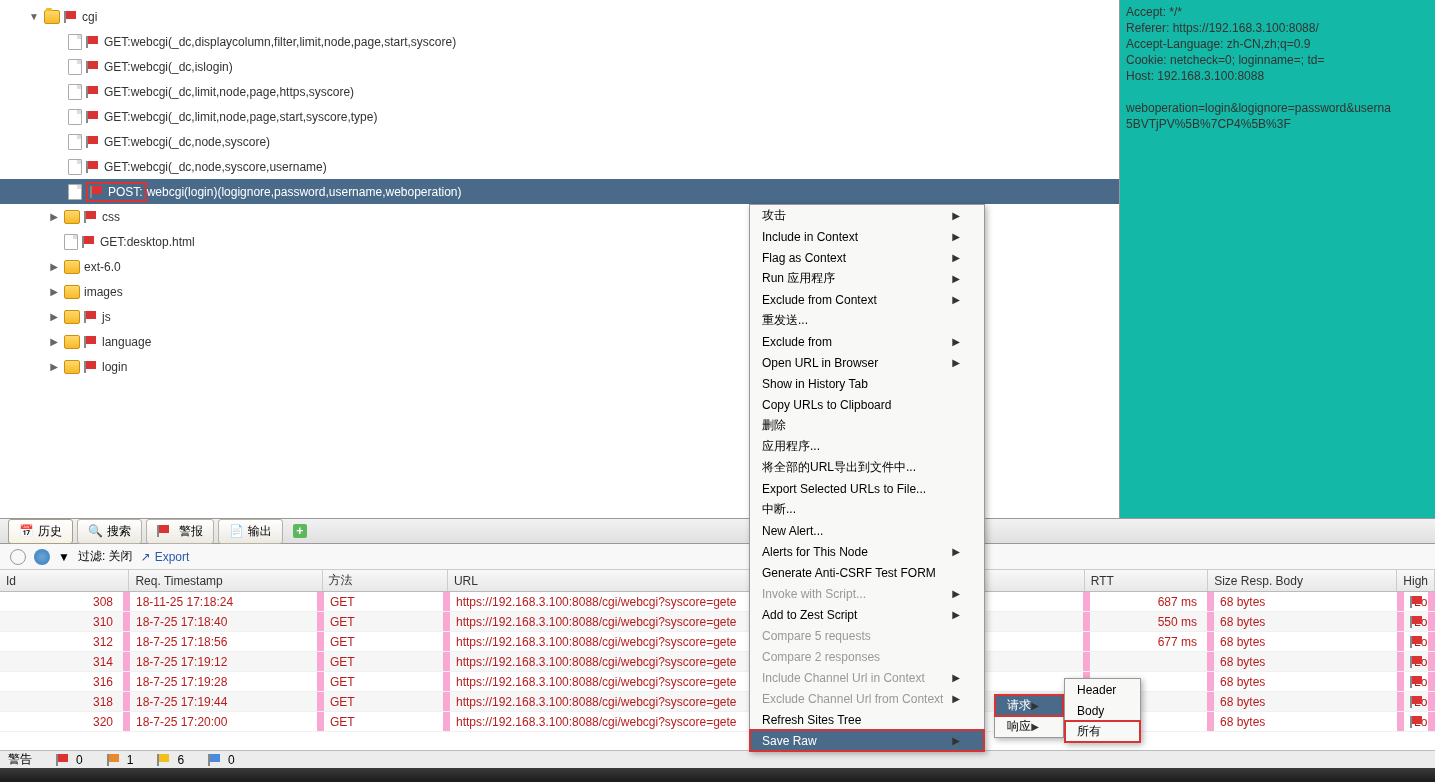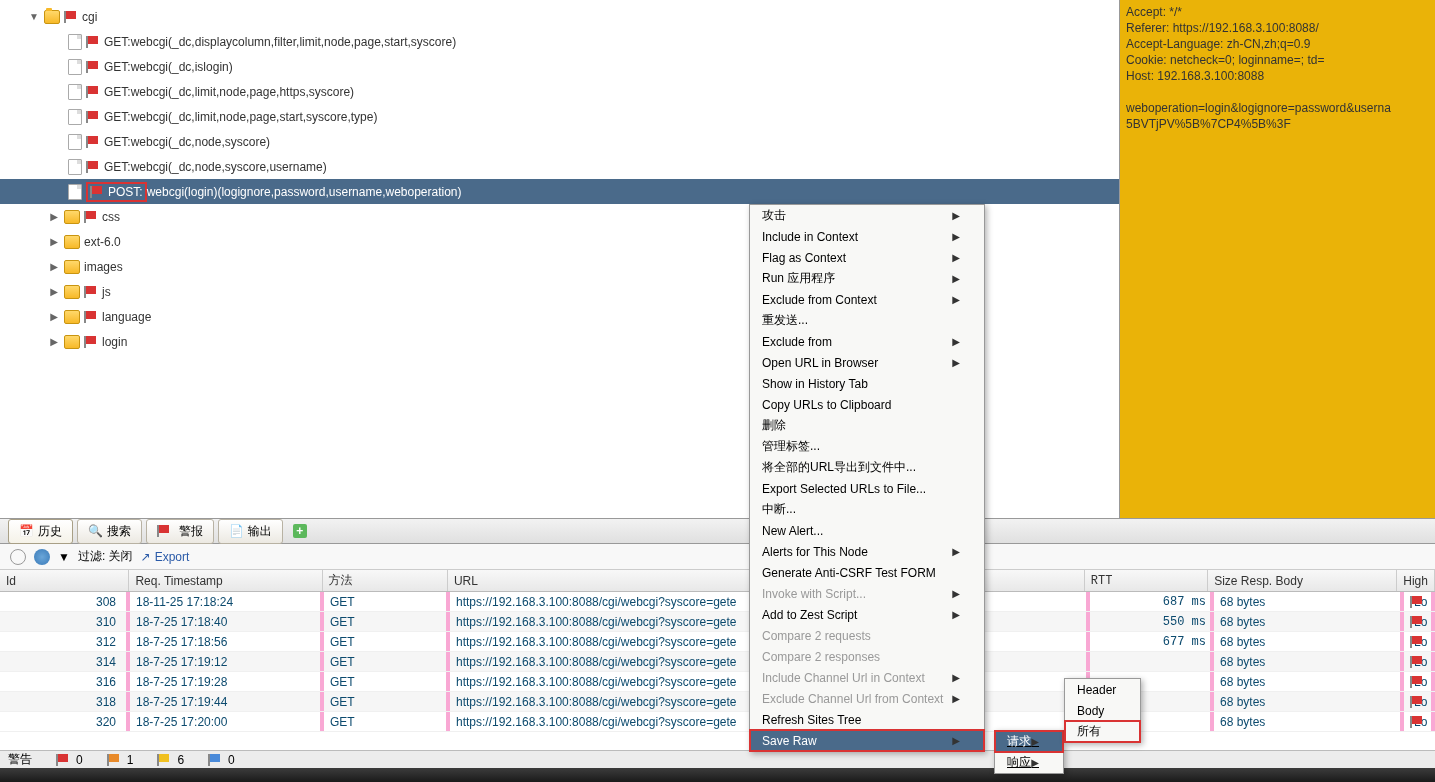--- a/index.html
+++ b/index.html
@@ -1,21 +1,21 @@
 <!DOCTYPE html>
 <html><head>
 <meta charset="utf-8">
 <style>
 * { margin: 0; padding: 0; box-sizing: border-box; font-family: Arial, sans-serif; font-size: 12px; }
 body { background: #f0f0f0; width: 1435px; height: 782px; overflow: hidden; position: relative; }
 
 .main-container { display: flex; flex-direction: column; height: 100%; }
 .top-section { display: flex; height: 518px; }
 .tree-panel { width: 1120px; background: #fff; border-right: 1px solid #999; overflow: hidden; }
-.headers-panel { flex: 1; background: #eab308; padding: 4px 6px; font-family: monospace; font-size: 12px; line-height: 16px; color: #333; white-space: pre; overflow: hidden; }
+.headers-panel { flex: 1; background: #14b8a6; padding: 4px 6px; font-family: monospace; font-size: 12px; line-height: 16px; color: #333; white-space: pre; overflow: hidden; }
 
 .tree { padding: 4px 0; }
 .tree-row { display: flex; align-items: center; height: 25px; padding-left: 10px; cursor: pointer; }
 .tree-row.selected { background: #4a6a8a; color: #fff; }
 .tree-row.selected .label { color: #fff; }
 .expand-icon { width: 12px; height: 12px; margin-right: 4px; display: inline-flex; align-items: center; justify-content: center; color: #666; font-size: 10px; }
 .folder-icon { width: 16px; height: 14px; background: linear-gradient(#ffd86b, #f7b928); border: 1px solid #c89410; border-radius: 2px; margin-right: 4px; position: relative; }
 .folder-icon.open::before { content: ''; position: absolute; top: -3px; left: 1px; width: 6px; height: 3px; background: #f7b928; border-radius: 1px 1px 0 0; }
 .file-icon { width: 14px; height: 16px; background: #fff; border: 1px solid #aaa; border-radius: 1px; margin-right: 4px; position: relative; }
 .file-icon::after { content: ''; position: absolute; top: 0; right: 0; width: 4px; height: 4px; background: #ddd; }
@@ -39,38 +39,38 @@
 .filter-icon { width: 16px; height: 16px; border-radius: 50%; border: 1px solid #999; }
 .globe-icon { width: 16px; height: 16px; border-radius: 50%; background: radial-gradient(#6aa6d9, #3a7ab8); }
 .export-link { color: #2a5aa8; cursor: pointer; display: flex; align-items: center; gap: 4px; }
 
 .table-container { flex: 1; background: #fff; overflow: hidden; }
 .table-header { display: flex; background: linear-gradient(#f8f8f8, #e8e8e8); border-bottom: 1px solid #bbb; height: 22px; }
 .th { padding: 3px 6px; border-right: 1px solid #ccc; font-weight: normal; color: #333; text-align: center; display: flex; align-items: center; }
 .table-body { }
 .table-row { display: flex; height: 20px; border-bottom: 1px solid #f0f0f0; }
 .table-row:nth-child(even) { background: #f6f6f6; }
-.td { padding: 2px 6px; border-right: 4px solid #f9a8d4; overflow: hidden; white-space: nowrap; color: #0c4a6e; display: flex; align-items: center; }
+.td { padding: 2px 6px; border-right: 7px solid #f9a8d4; overflow: hidden; white-space: nowrap; color: #b91c1c; display: flex; align-items: center; }
 .col-id { width: 130px; justify-content: flex-end; padding-right: 10px; }
 .col-ts { width: 194px; }
 .col-method { width: 126px; }
 .col-url { width: 640px; }
-.col-rtt { width: 124px; justify-content: flex-end; padding-right: 4px; font-family: Liberation Mono, monospace; }
+.col-rtt { width: 124px; justify-content: flex-end; padding-right: 10px; }
 .col-size { width: 190px; }
 .col-high { flex: 1; }
 
 .context-menu { position: absolute; background: #f8f8f6; border: 1px solid #999; box-shadow: 2px 2px 6px rgba(0,0,0,0.3); z-index: 100; min-width: 236px; }
 .menu-item { padding: 3px 24px 3px 12px; cursor: pointer; display: flex; justify-content: space-between; align-items: center; height: 21px; }
 .menu-item.disabled { color: #999; cursor: default; }
 .menu-item.selected { background: #4a6a8a; color: #fff; }
 .menu-arrow { font-size: 10px; color: #333; }
 .red-box { outline: 2px solid #d93333; outline-offset: -1px; }
 
 .submenu1 { left: 749px; top: 204px; }
-.submenu2 { left: 994px; top: 730px; min-width: 70px; text-decoration: underline; }
+.submenu2 { left: 994px; top: 694px; min-width: 70px; }
 .submenu3 { left: 1064px; top: 678px; min-width: 70px; }
 
 .status-bar { position: absolute; bottom: 14px; left: 0; right: 0; height: 18px; background: #ececec; border-top: 1px solid #bbb; display: flex; align-items: center; padding: 0 8px; gap: 24px; }
 .status-flag { display: flex; align-items: center; gap: 2px; }
 .taskbar { position: absolute; bottom: 0; left: 0; right: 0; height: 14px; background: linear-gradient(#3c3c3c, #1a1a1a); }
 </style>
 </head>
 <body>
 
 <div class="main-container">
@@ -121,20 +121,26 @@
             </span>
           <span class="label">webcgi(login)(logignore,password,username,weboperation)</span>
         </div>
         <div class="tree-row indent-2">
             <span class="expand-icon">▶</span>
             <span class="folder-icon"></span>
             <span class="flag-icon red"></span>
             <span class="label">css</span>
           </div>
         <div class="tree-row indent-2">
+            <span class="expand-icon"></span>
+            <span class="file-icon"></span>
+            <span class="flag-icon red"></span>
+            <span class="label">GET:desktop.html</span>
+          </div>
+        <div class="tree-row indent-2">
             <span class="expand-icon">▶</span>
             <span class="folder-icon"></span>
             <span class="label">ext-6.0</span>
           </div>
         <div class="tree-row indent-2">
             <span class="expand-icon">▶</span>
             <span class="folder-icon"></span>
             <span class="label">images</span>
           </div>
         <div class="tree-row indent-2">
@@ -310,21 +316,21 @@
     <div class="menu-item">
       <span>Show in History Tab</span>
     </div>
     <div class="menu-item">
       <span>Copy URLs to Clipboard</span>
     </div>
     <div class="menu-item">
       <span>删除</span>
     </div>
     <div class="menu-item">
-      <span>管理标签...</span>
+      <span>应用程序...</span>
     </div>
     <div class="menu-item">
       <span>将全部的URL导出到文件中...</span>
     </div>
     <div class="menu-item">
       <span>Export Selected URLs to File...</span>
     </div>
     <div class="menu-item">
       <span>中断...</span>
     </div>
@@ -340,21 +346,21 @@
     </div>
     <div class="menu-item disabled">
       <span>Invoke with Script...</span>
       <span class="menu-arrow">▶</span>
     </div>
     <div class="menu-item">
       <span>Add to Zest Script</span>
       <span class="menu-arrow">▶</span>
     </div>
     <div class="menu-item disabled">
-      <span>Compare 2 requests</span>
+      <span>Compare 5 requests</span>
     </div>
     <div class="menu-item disabled">
       <span>Compare 2 responses</span>
     </div>
     <div class="menu-item disabled">
       <span>Include Channel Url in Context</span>
       <span class="menu-arrow">▶</span>
     </div>
     <div class="menu-item disabled">
       <span>Exclude Channel Url from Context</span>

